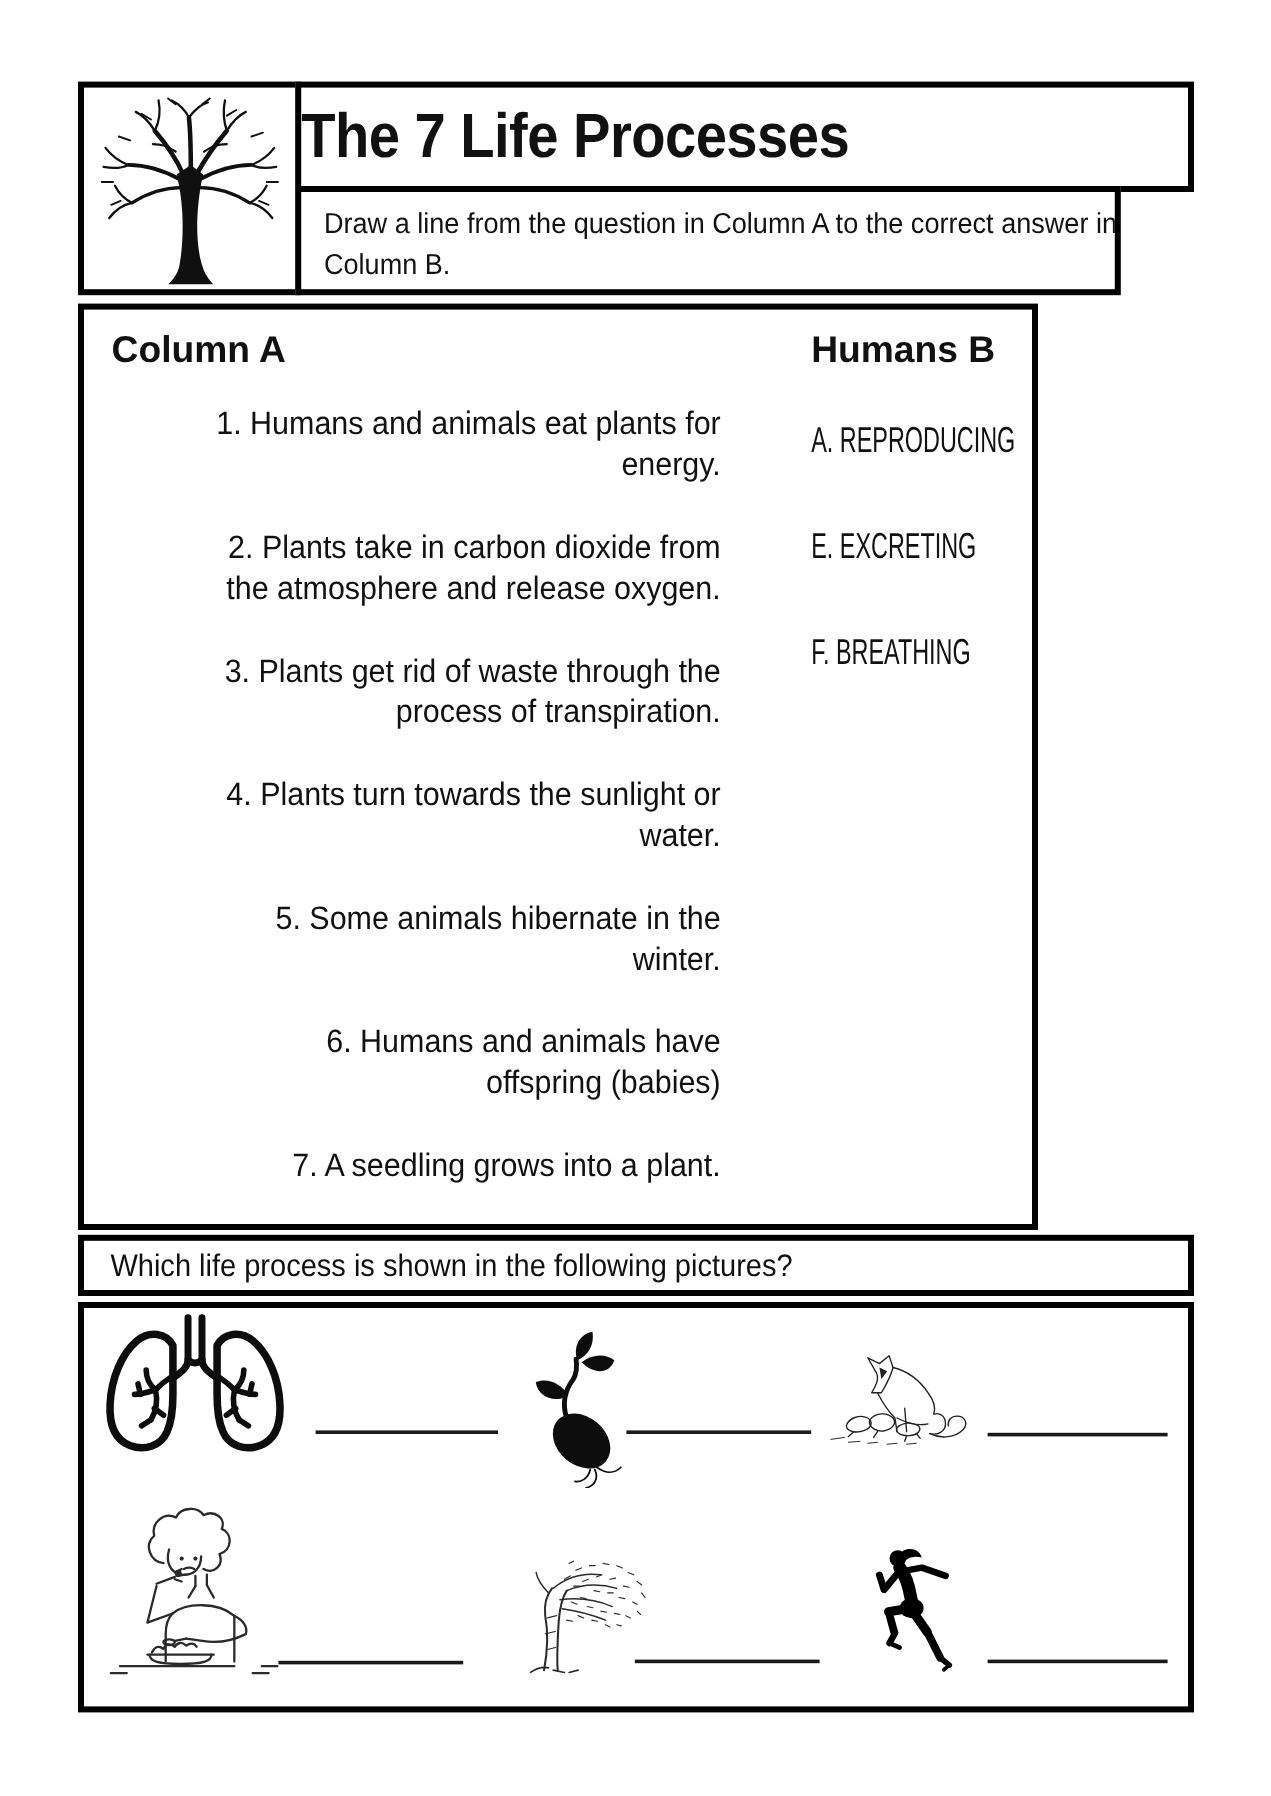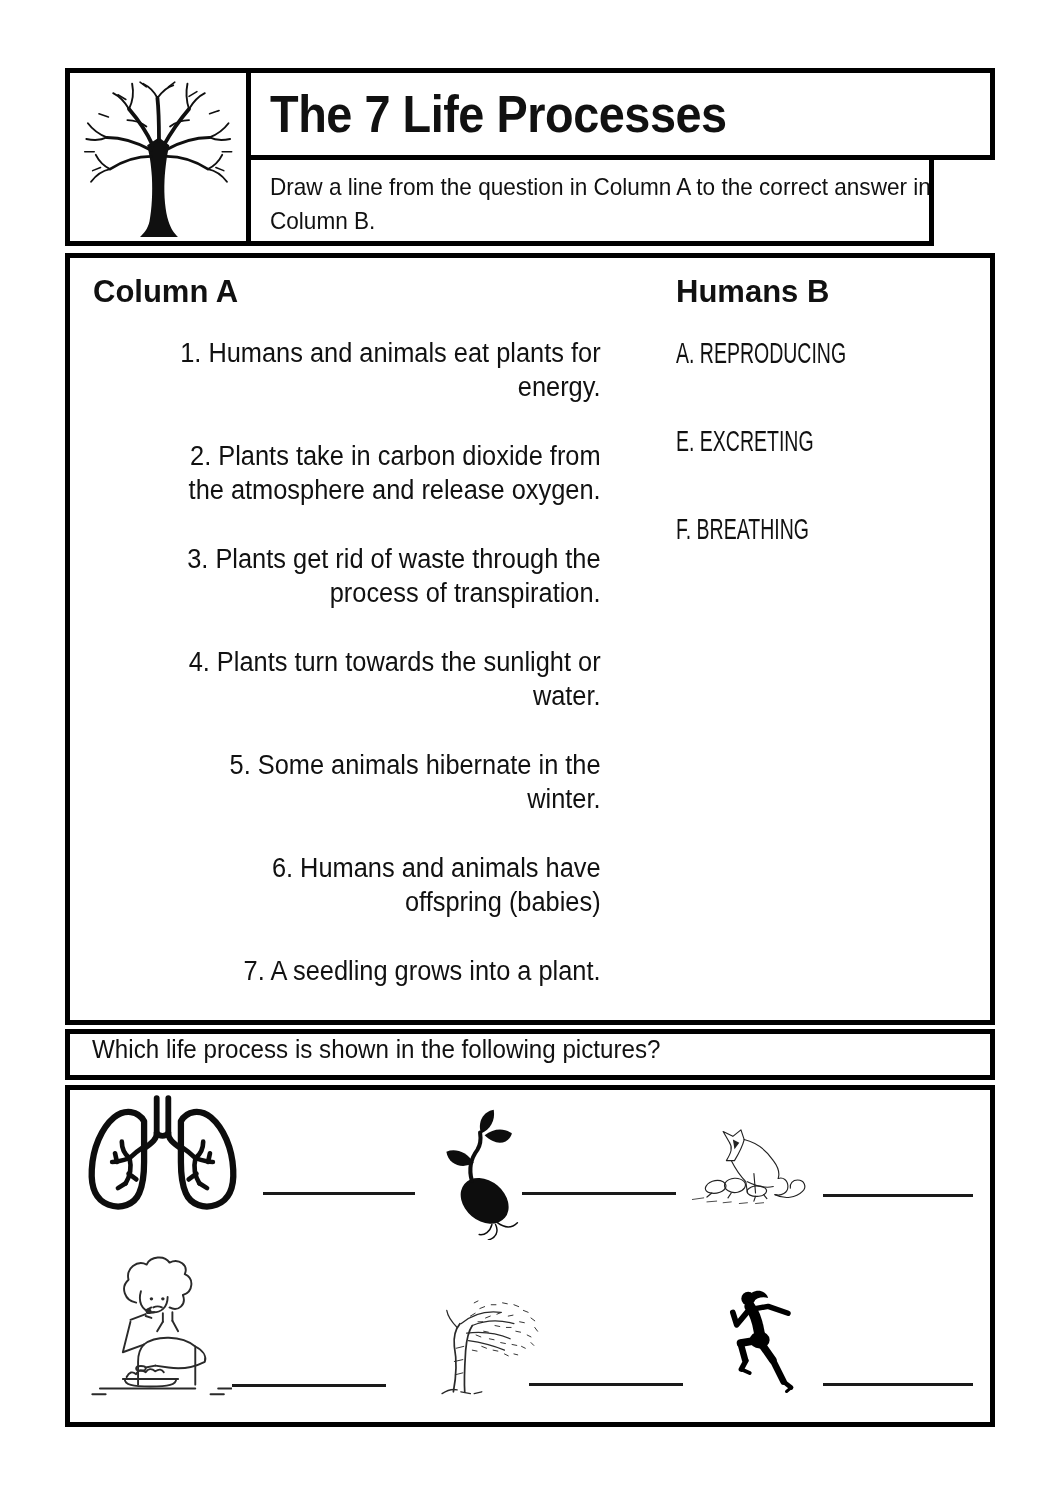--- a/index.html
+++ b/index.html
@@ -7,21 +7,21 @@
         font-family:"Liberation Sans","DejaVu Sans",sans-serif;color:#111;overflow:hidden;}
   .box{position:absolute;background:#fff;border:5px solid #000;box-sizing:border-box;}
   .abs{position:absolute;}
   .cond{display:inline-block;transform-origin:left center;white-space:nowrap;}
   .title-text{font-size:52px;font-weight:bold;letter-spacing:-.5px;transform:scaleX(.90);}
   .instr-text{font-size:24px;line-height:34px;white-space:pre-line;width:780px;
               transform:scaleX(.94);transform-origin:left top;}
   .col-head{font-size:31px;font-weight:bold;}
   .colA-item{font-size:27px;line-height:34px;white-space:pre-line;width:540px;
              transform:scaleX(.94);transform-origin:left top;margin-bottom:35px;}
-  .colB-item{height:34px;margin-bottom:54px;}
+  .colB-item{height:34px;margin-bottom:54px;margin-top:15px;}
   .colB-item span{font-size:30px;line-height:34px;transform:scaleX(.65);}
   .q-text{font-size:26px;transform:scaleX(.93);}
   .answer-line{position:absolute;height:3px;background:#1a1a1a;}
   svg{display:block;}
 </style>
 </head>
 <body>
 
 <div id="page">
 
@@ -71,30 +71,30 @@
             <path d="M88 20 l-6 2"></path>
             <path d="M3 46 l6 0"></path>
             <path d="M96 46 l-6 0"></path>
           <path d="M8 58 l5 -2"></path>
             <path d="M91 58 l-5 -2"></path>
         </g>
       </g>
     </svg>
   </div>
 
-  <div class="box" style="left:246px;top:68px;width:749px;height:92px;display:flex;align-items:center;padding-left:19px;">
+  <div class="box" style="left:246px;top:68px;width:749px;height:92px;display:flex;align-items:center;">
     <span class="cond title-text">The 7 Life Processes</span>
   </div>
 
   <div class="box" style="left:246px;top:155px;width:688px;height:91px;overflow:hidden;">
     <div class="abs instr-text" style="left:19px;top:10px;">Draw a line from the question in Column A to the correct answer in
 Column B.</div>
   </div>
 
-  <div class="box" style="left:65px;top:253px;width:930px;height:772px;">
+  <div class="box" style="left:65px;top:253px;width:800px;height:772px;">
     <div class="abs col-head" style="left:23px;top:16px;">Column A</div>
     <div class="abs col-head" style="left:606px;top:16px;">Humans B</div>
 
     <div class="abs" style="left:23px;top:78px;text-align:right;">
       <div class="colA-item">1. Humans and animals eat plants for
 energy.</div>
       <div class="colA-item">2. Plants take in carbon dioxide from
 the atmosphere and release oxygen.</div>
       <div class="colA-item">3. Plants get rid of waste through the
 process of transpiration.</div>
@@ -107,21 +107,21 @@
       <div class="colA-item">7. A seedling grows into a plant.</div>
     </div>
 
     <div class="abs" style="left:606px;top:78px;">
       <div class="colB-item"><span class="cond">A. REPRODUCING</span></div>
       <div class="colB-item"><span class="cond">E. EXCRETING</span></div>
       <div class="colB-item"><span class="cond">F. BREATHING</span></div>
     </div>
   </div>
 
-  <div class="box" style="left:65px;top:1029px;width:930px;height:51px;display:flex;align-items:flex-start;padding-left:22px;">
+  <div class="box" style="left:65px;top:1029px;width:930px;height:51px;display:flex;align-items:center;padding-left:22px;">
     <span class="cond q-text">Which life process is shown in the following pictures?</span>
   </div>
 
   <div class="box" style="left:65px;top:1085px;width:930px;height:342px;">
 
     <svg class="abs" style="left:15px;top:5px;" width="155" height="133" viewBox="0 0 160 135">
       <g fill="none" stroke="#0d0d0d" stroke-linecap="round" stroke-linejoin="round">
         <g stroke-width="6.5">
           <path d="M61 26 C55 15 41 13 30 22 C17 33 8 54 7 76 C6 94 11 107 24 112 C37 117 51 112 56 100 C60 91 61 80 61 68 Z"></path>
           <path d="M99 26 C105 15 119 13 130 22 C143 33 152 54 153 76 C154 94 149 107 136 112 C123 117 109 112 104 100 C100 91 99 80 99 68 Z"></path>

